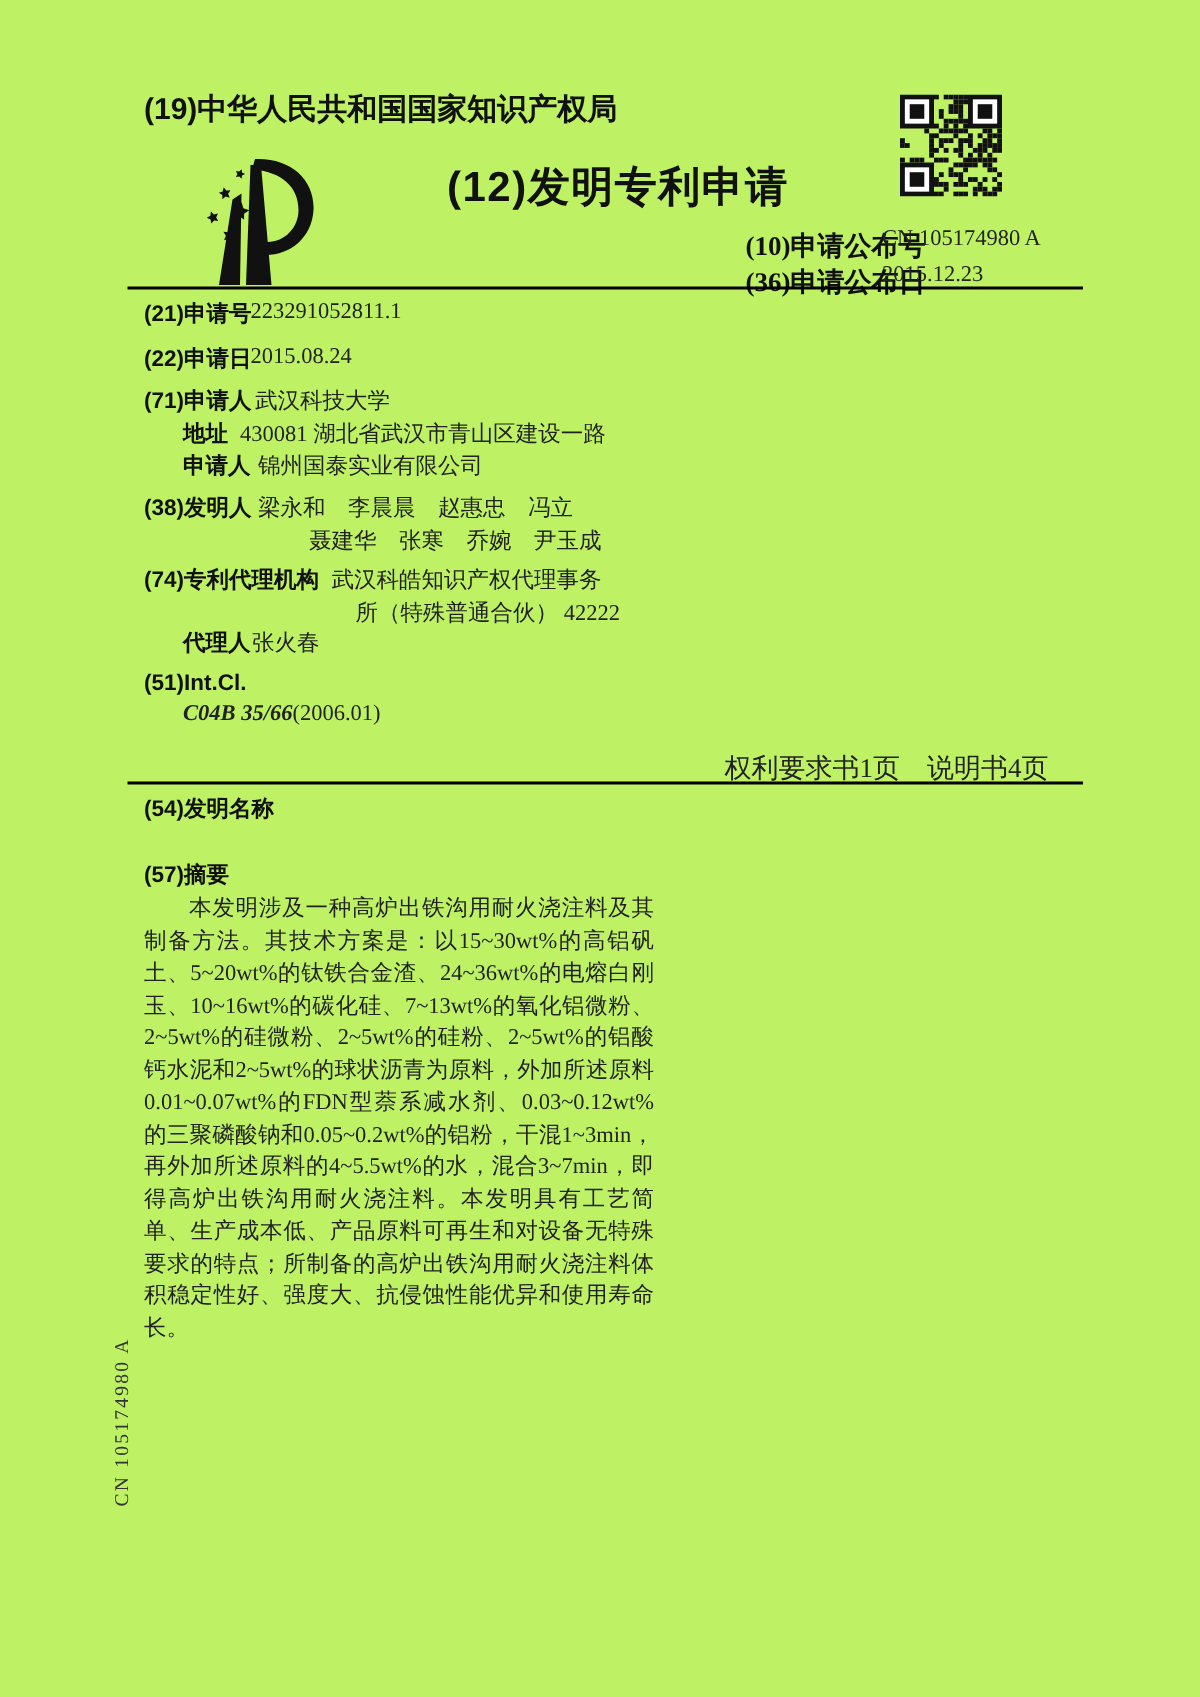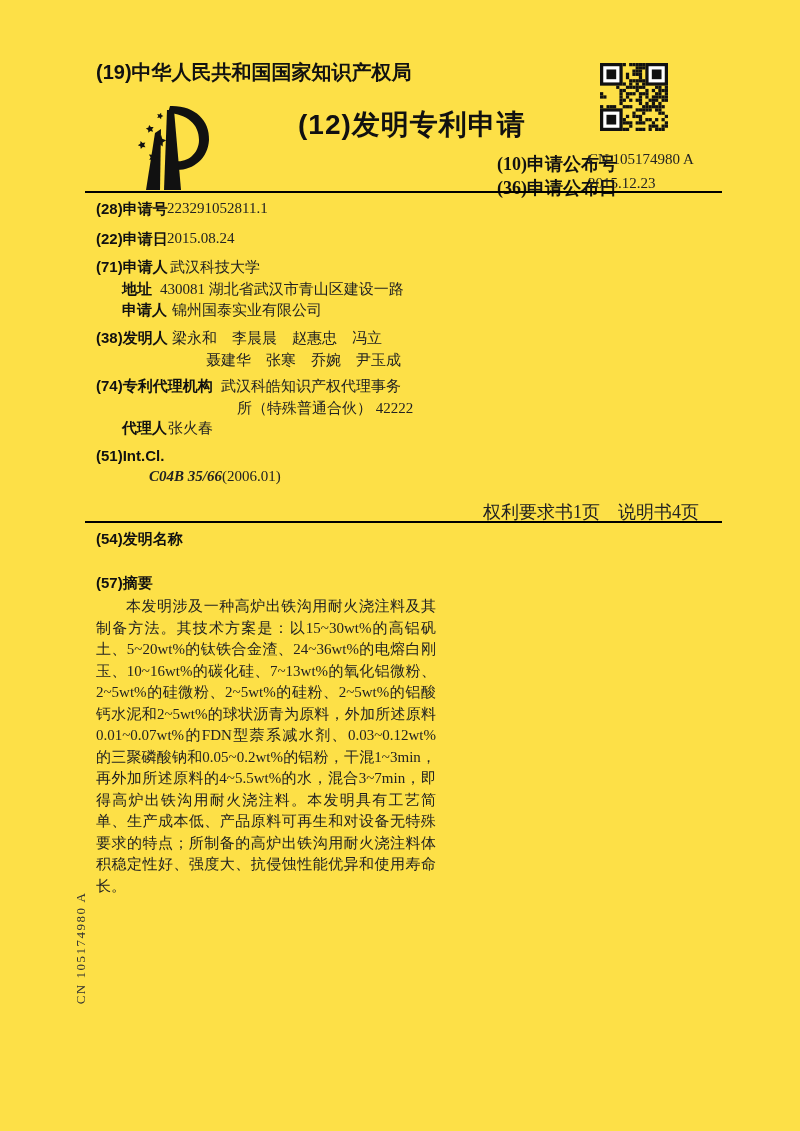--- a/index.html
+++ b/index.html
@@ -1,29 +1,29 @@
 <!DOCTYPE html>
 <html><head>
 <meta charset="utf-8">
 <style>
   html,body{margin:0;padding:0;background:#fff;}
-  .page{position:relative;width:800px;height:1131px;background:#fde047;
+  .page{position:relative;width:800px;height:1131px;background:#bef264;
         font-family:"Liberation Serif",serif;color:#1a1a1a;overflow:hidden;}
   .abs{position:absolute;white-space:nowrap;}
   .lbl{font-family:"Liberation Sans",sans-serif;font-weight:bold;color:#111;}
   .val{font-family:"Liberation Serif",serif;font-weight:normal;color:#222;}
   .rule{position:absolute;background:#000;height:2px;}
   .office{font-size:20px;}
   .doctype{font-size:28px;letter-spacing:1px;}
   .f15{font-size:15px;}
   .f14{font-size:18px;font-family:Liberation Serif, serif;}
   .abstract{white-space:normal;width:340px;font-size:15px;line-height:21.5px;
             text-align:justify;text-indent:2em;color:#222;
             font-family:"Liberation Serif",serif;}
-  .bolditalic{font-style:italic;font-weight:bold;margin-left:27px;}
+  .bolditalic{font-style:italic;font-weight:bold;}
   .vertical{transform:translate(-50%,-50%) rotate(-90deg);letter-spacing:1.5px;
             font-size:13px;color:#333;}
   svg{display:block;}
 </style>
 </head>
 <body>
 
 <div class="page">
 
   <div class="abs lbl office" style="left:96px;top:59px;">(19)中华人民共和国国家知识产权局</div>
@@ -197,21 +197,21 @@
   <div class="abs lbl doctype" style="left:298px;top:106px;">(12)发明专利申请</div>
 
   <div class="abs lbl f14" style="left:497px;top:152px;">(10)申请公布号</div>
   <div class="abs val f15" style="left:588px;top:151px;">CN 105174980 A</div>
 
   <div class="abs lbl f14" style="left:497px;top:176px;">(36)申请公布日</div>
   <div class="abs val f15" style="left:588px;top:175px;">2015.12.23</div>
 
   <div class="rule" style="left:85px;top:191px;width:637px;"></div>
 
-  <div class="abs lbl f15" style="left:96px;top:200px;">(28)申请号</div>
+  <div class="abs lbl f15" style="left:96px;top:200px;">(21)申请号</div>
   <div class="abs val f15" style="left:167px;top:200px;">223291052811.1</div>
 
   <div class="abs lbl f15" style="left:96px;top:230px;">(22)申请日</div>
   <div class="abs val f15" style="left:167px;top:230px;">2015.08.24</div>
 
   <div class="abs lbl f15" style="left:96px;top:258px;">(71)申请人</div>
   <div class="abs val f15" style="left:170px;top:258px;">武汉科技大学</div>
 
   <div class="abs lbl f15" style="left:122px;top:280px;">地址</div>
   <div class="abs val f15" style="left:160px;top:280px;">430081 湖北省武汉市青山区建设一路</div>

